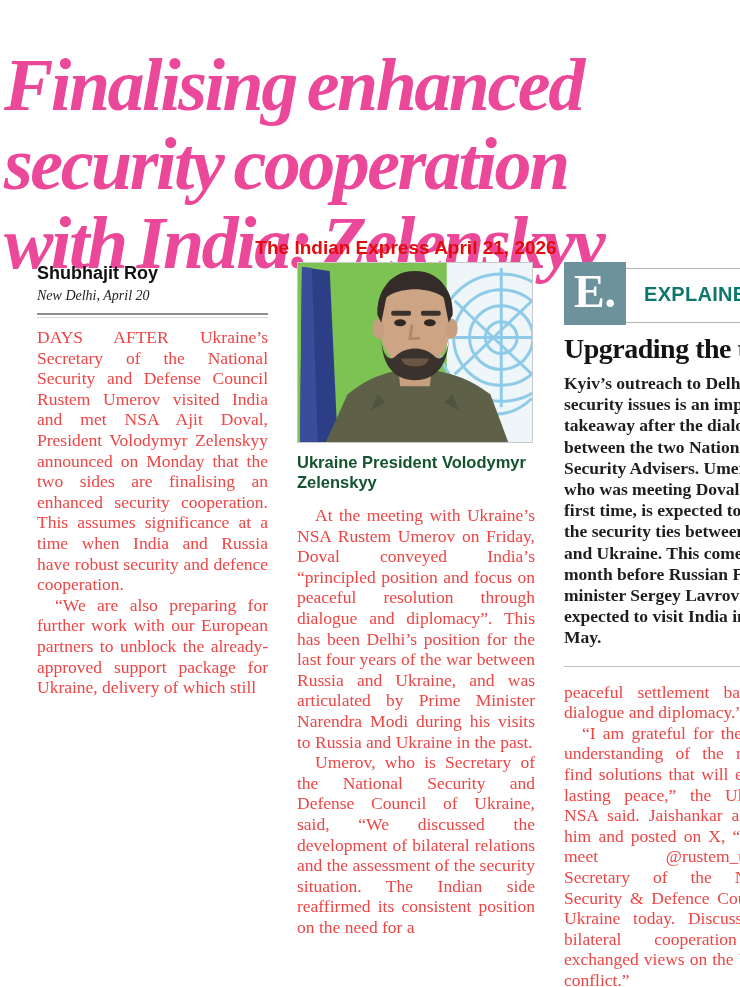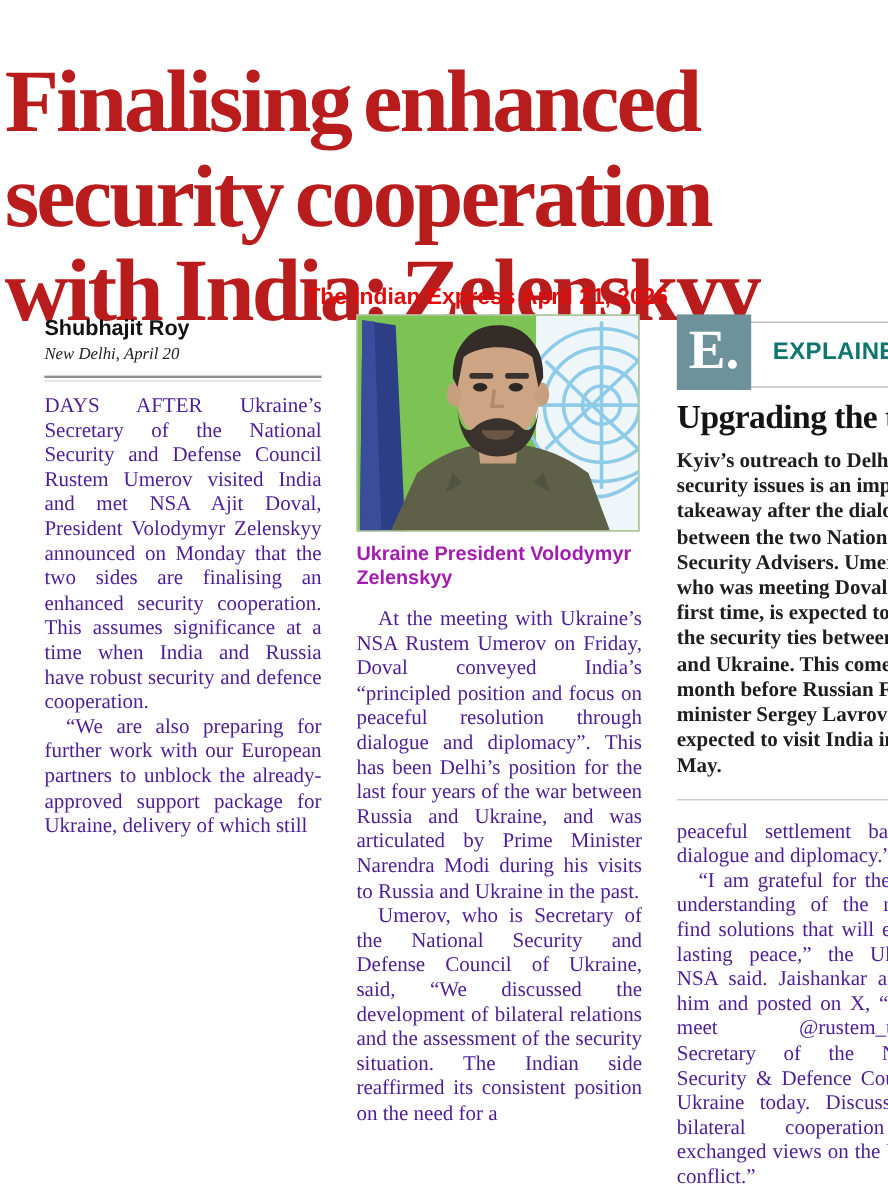--- a/index.html
+++ b/index.html
@@ -3,22 +3,22 @@
 <meta charset="utf-8">
 <style>
   html,body{margin:0;padding:0;}
   body{
     width:740px;height:987px;position:relative;background:#ffffff;
     font-family:"Liberation Serif",serif;color:#1d1d1d;overflow:hidden;
   }
   
   .headline{
     position:absolute;top:-4px;left:4px;right:2px;
-    font-family:"Liberation Serif",serif;font-weight:bold;color:#b91c1c;
-    font-size:74px;line-height:79px;letter-spacing:-2.5px;word-spacing:-5px;
+    font-family:"Liberation Serif",serif;font-weight:bold;color:#ec4899;
+    font-size:74px;line-height:79px;letter-spacing:-2.5px;word-spacing:-5px;font-style:italic;
   }
   .headline .hl-line{white-space:nowrap;}
   
   .red-note{
     position:absolute;top:237px;left:0;width:100%;text-align:center;
     padding-left:72px;box-sizing:border-box;
     font-family:"Liberation Sans",sans-serif;font-weight:bold;font-size:19px;
   }
   
   .cols{
@@ -29,29 +29,29 @@
   .col-left{width:231px;}
   .col-mid{width:238px;}
   .col-right{width:231px;}
   
   .author{font-family:"Liberation Sans",sans-serif;font-weight:bold;font-size:18px;line-height:22px;color:#111;}
   .dateline{font-style:italic;font-size:14px;line-height:21px;margin-top:1px;color:#222;}
   .byline-rule{height:2px;border-top:2px solid #8f8f8f;border-bottom:1px solid #d8d8d8;margin:7px 0 9px;}
   
   .body p{
     margin:0;font-size:17.5px;line-height:20.6px;text-align:justify;
-    color:#4c1d95;hyphens:auto;-webkit-hyphens:auto;
+    color:#ef4444;hyphens:auto;-webkit-hyphens:auto;
   }
   .body p.indent{text-indent:18px;}
   
   .photo-frame{width:236px;height:181px;border:1px solid #c9c9c9;box-sizing:border-box;overflow:hidden;background:#7cc353;}
   .photo-frame svg{display:block;width:100%;height:100%;}
   .caption{
     font-family:"Liberation Sans",sans-serif;font-weight:bold;
-    font-size:16.5px;line-height:20px;color:#a21caf;margin:9px 0 13px;
+    font-size:16.5px;line-height:20px;color:#14532d;margin:9px 0 13px;
   }
   
   .explained-header{position:relative;height:63px;margin-bottom:8px;}
   .explained-border{position:absolute;left:12px;right:0;top:6px;bottom:2px;border:1px solid #b3b3b3;}
   .e-square{
     position:absolute;left:0;top:0;width:62px;height:63px;background:#6d929b;
     color:#ffffff;display:flex;align-items:center;justify-content:center;
     font-family:"Liberation Serif",serif;font-weight:bold;font-size:46px;line-height:1;
     padding-bottom:4px;box-sizing:border-box;
   }

